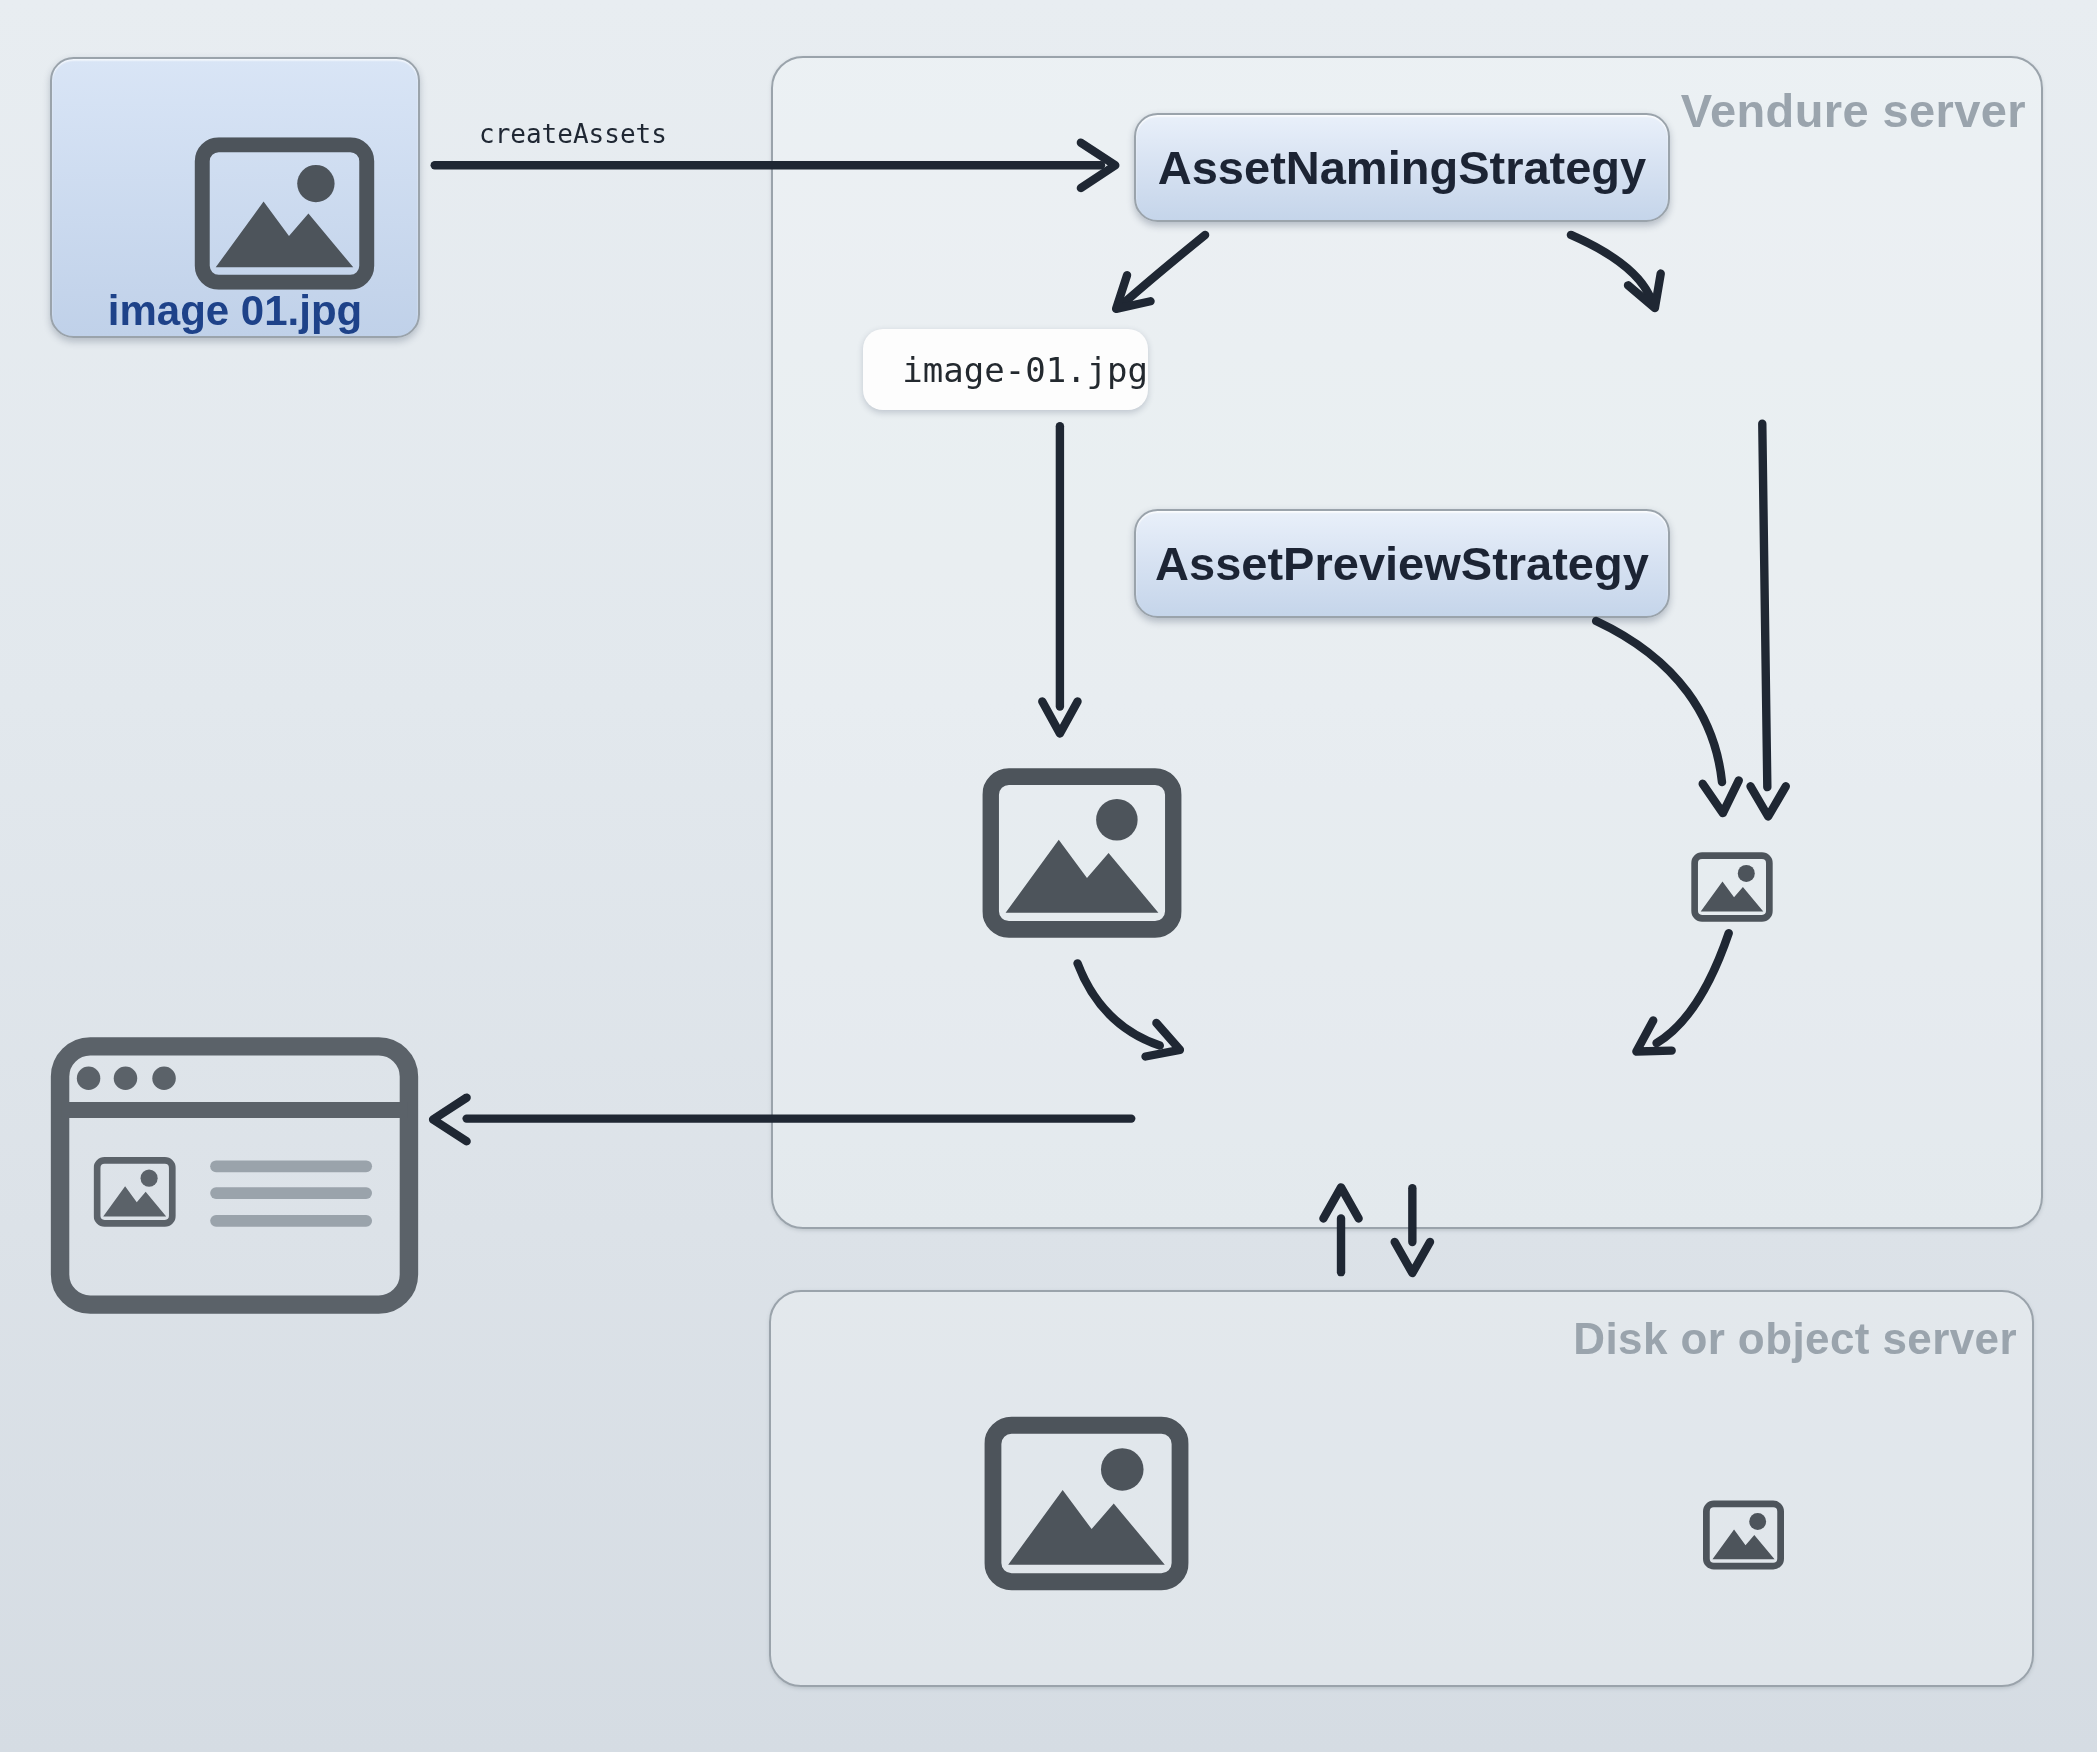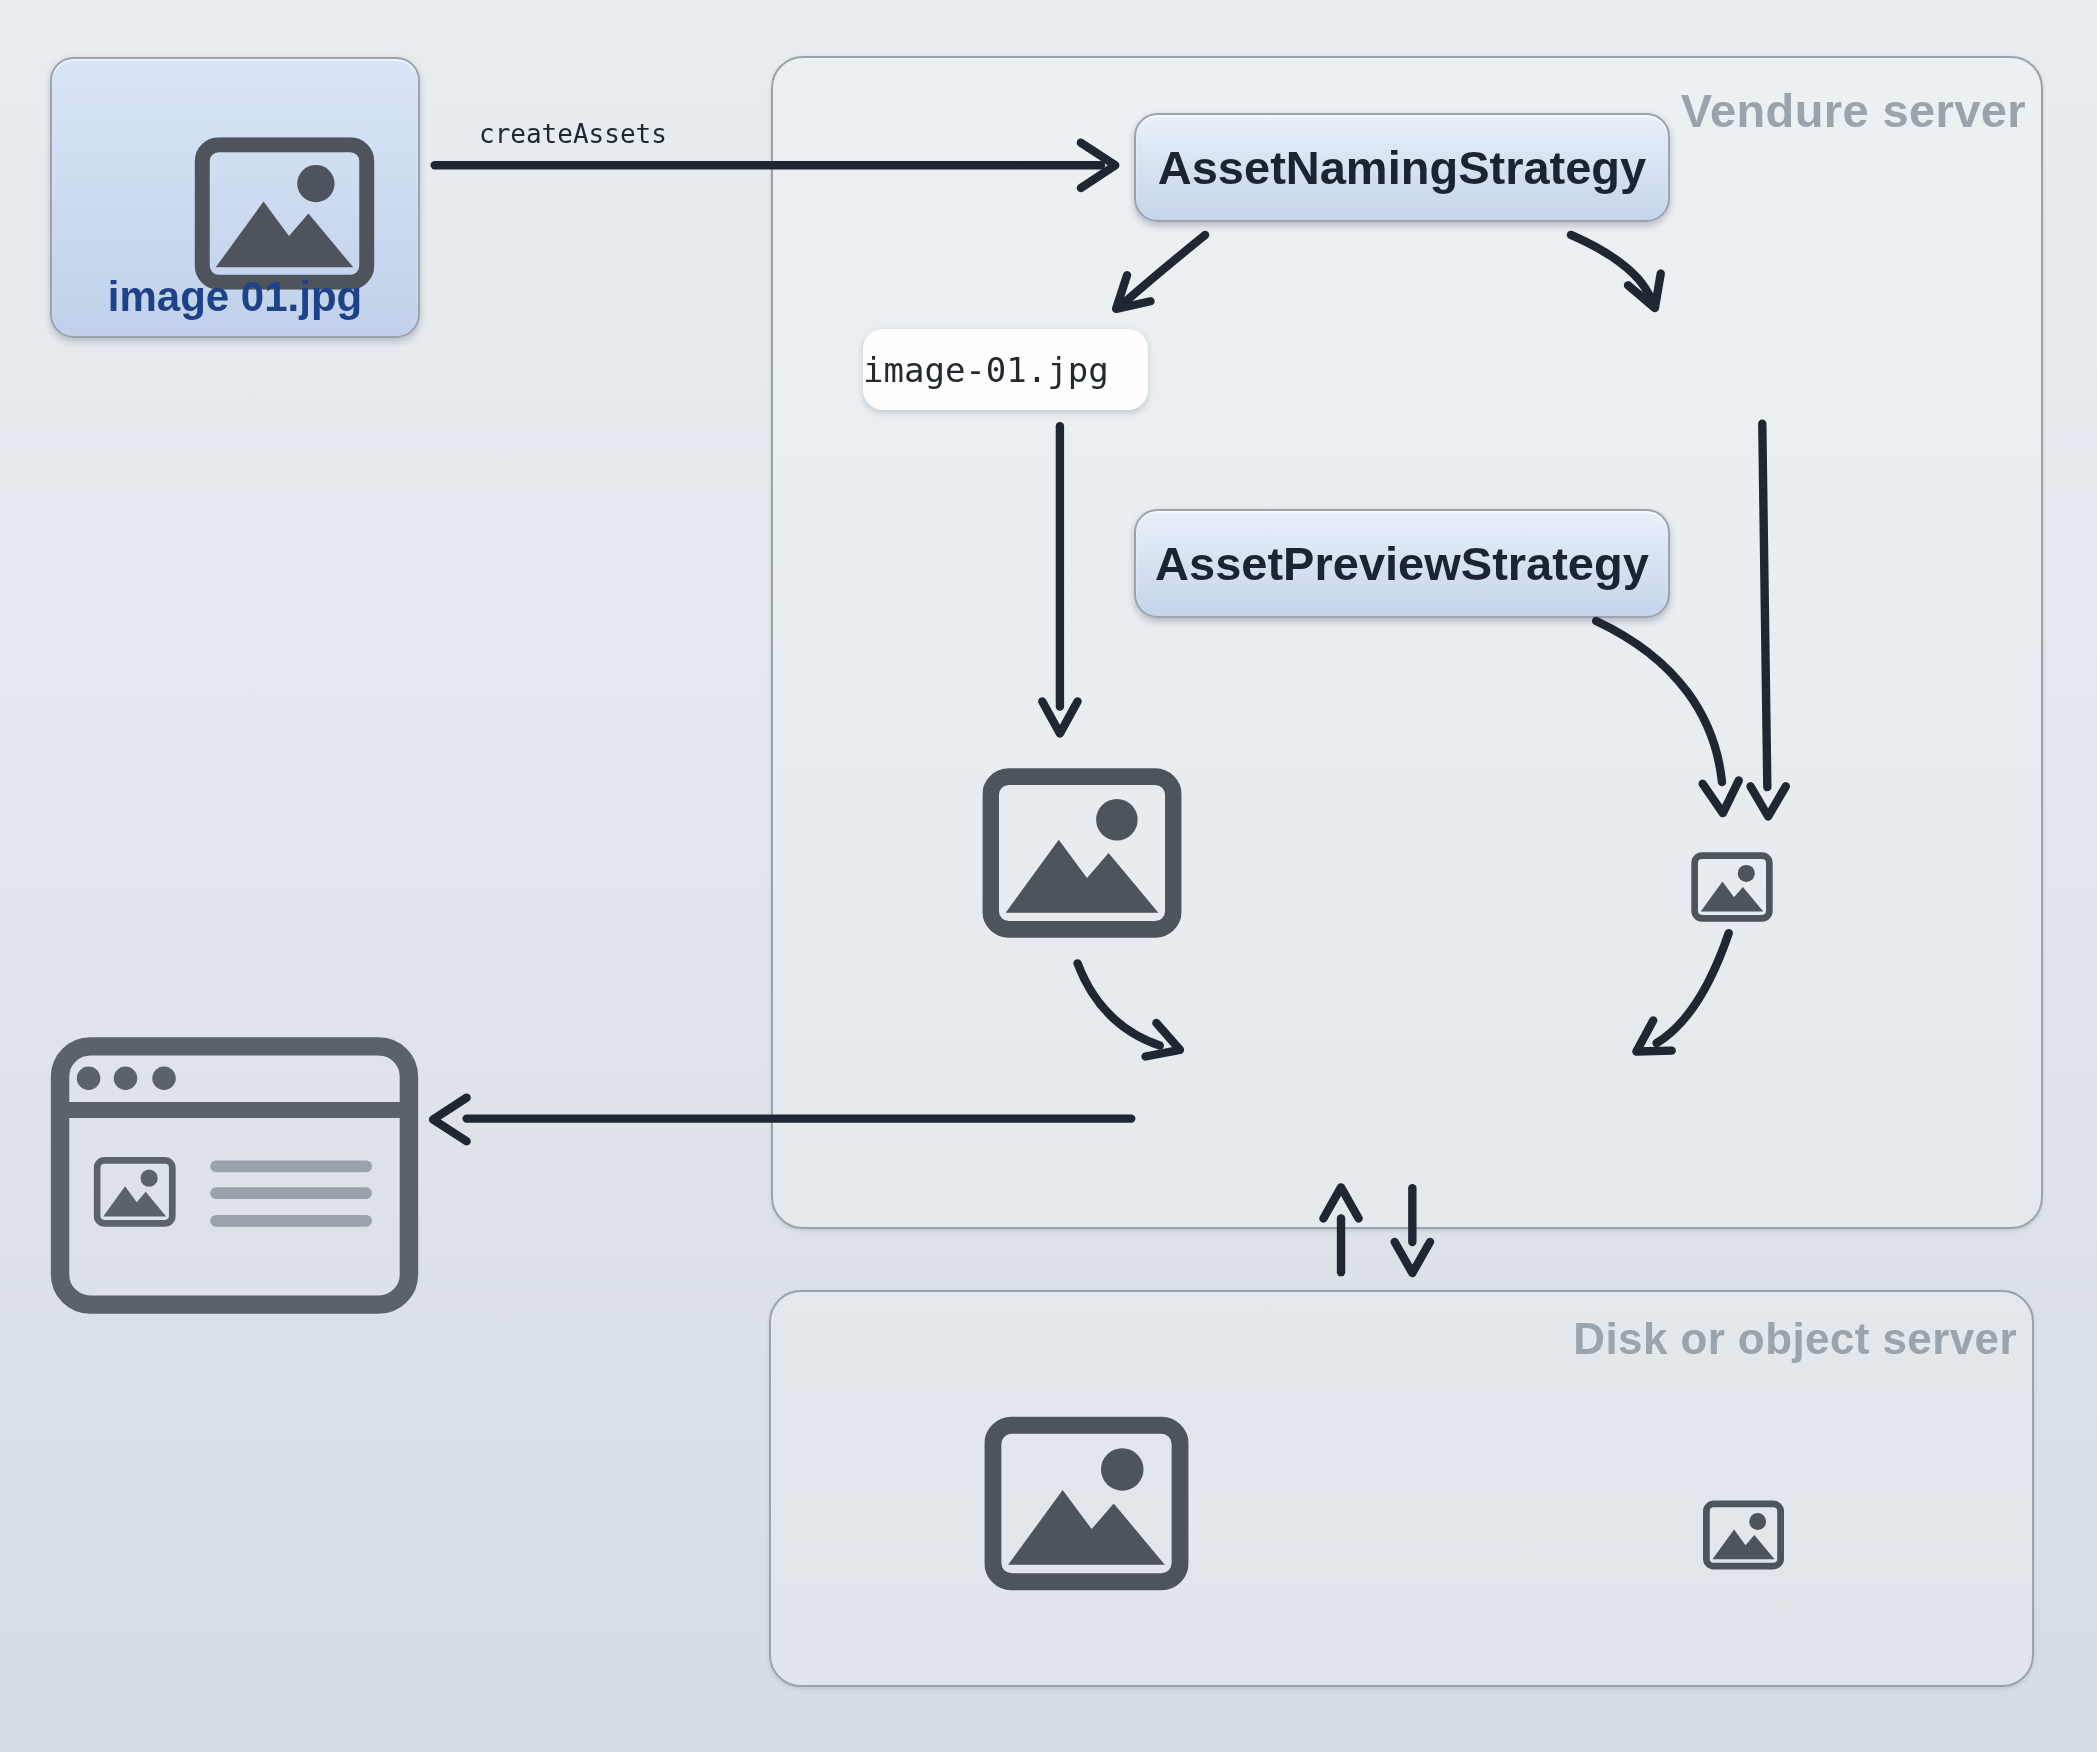--- a/index.html
+++ b/index.html
@@ -60,36 +60,36 @@
   }
   #naming-box{left:1134px;top:113px;width:532px;height:105px;}
   #preview-box{left:1134px;top:509px;width:532px;height:105px;}
   #storage-box{left:1133px;top:1061px;width:534px;height:107px;}
   
   .filename-pill{
     position:absolute;
     background:var(--pill-bg);
     border-radius:20px;
     box-shadow:0 2.5px 6.7px rgba(50,65,90,0.22);
-    display:flex;align-items:center;justify-content:flex-start;
+    display:flex;align-items:center;justify-content:flex-end;
     font-family:"DejaVu Sans Mono","Liberation Mono",monospace;
     font-size:34px;color:var(--pill-text);
   }
   #pill-original{left:863px;top:329px;width:285px;height:81px;}
   #pill-preview{left:1462px;top:327px;width:472px;height:81px;}
   
   #source-box{
     position:absolute;left:50px;top:57px;width:366px;height:277px;
     border:2.5px solid var(--box-border);
     border-radius:23.5px;
     background:linear-gradient(180deg,var(--source-gradient-top) 0%,var(--source-gradient-bottom) 100%);
     box-shadow:0 3.4px 7.6px rgba(45,60,85,0.25), inset 0 1.7px 1.7px rgba(255,255,255,0.7);
   }
   #source-box .source-label{
-    position:absolute;left:0;right:0;bottom:15px;
+    position:absolute;left:0;right:0;bottom:1px;
     text-align:center;font-weight:bold;font-size:42px;color:var(--source-label);
   }
   
   #create-assets-label{
     position:absolute;left:479px;top:119px;
     font-family:"DejaVu Sans Mono","Liberation Mono",monospace;
     font-size:26px;color:var(--arrow);font-weight:normal;
   }
   
   .img-icon{position:absolute;color:var(--icon-color);}

